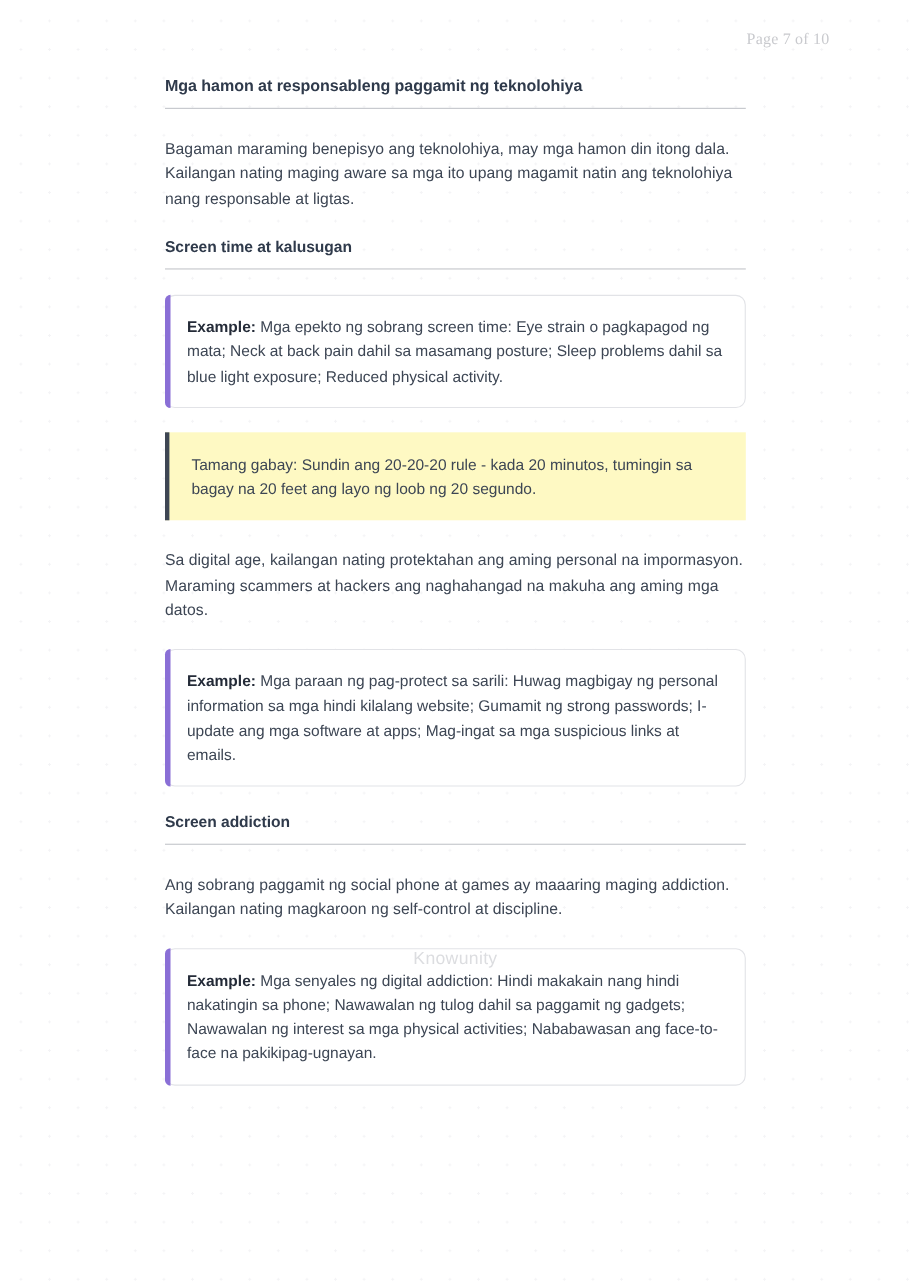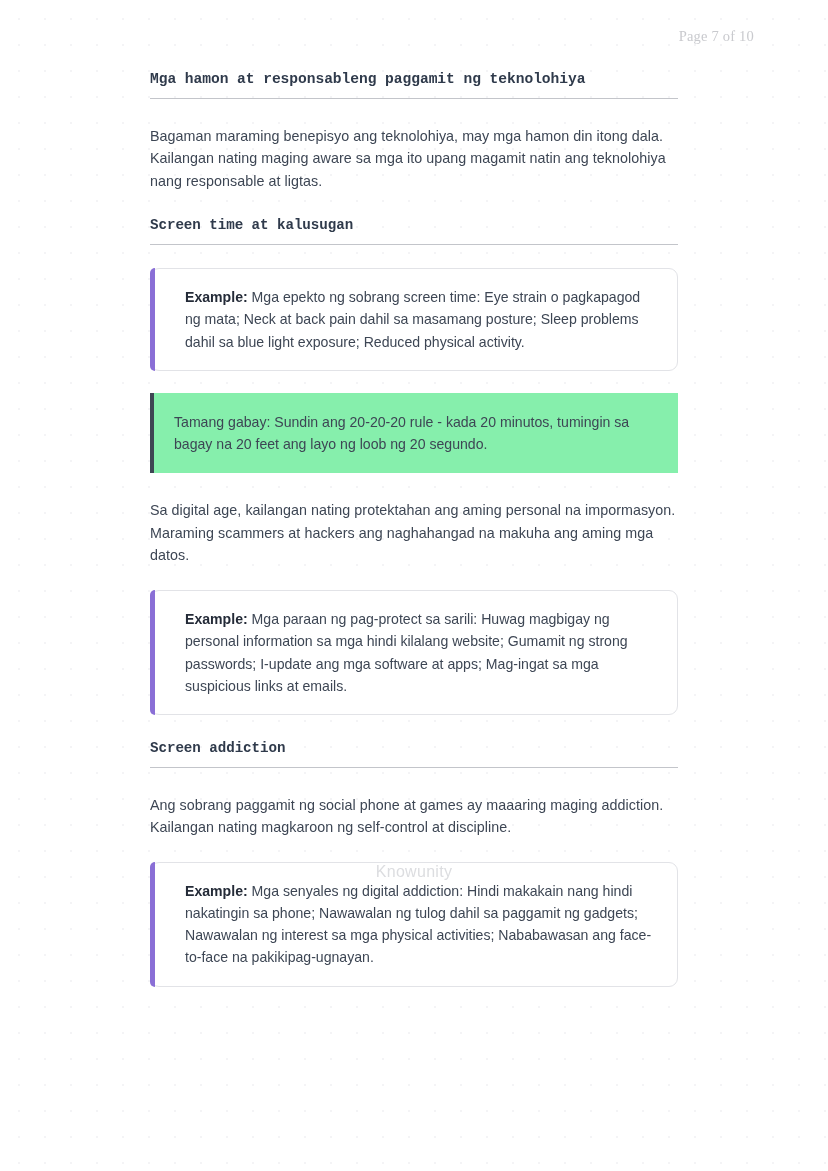--- a/index.html
+++ b/index.html
@@ -50,21 +50,20 @@
   
   .section-title {
     font-size: 14.6px;
     font-weight: bold;
     color: #2f3a4b;
     letter-spacing: -0.05px;
     margin: 0;
     padding: 0 0 9px 0;
     border-bottom: 1.5px solid #c3c5ca;
     line-height: 1.3;
-    font-family: Liberation Mono, monospace;
   }
   .section-title.sub {
     font-size: 14.2px;
     color: #2f3a4b;
   }
   .title-block {
     margin-bottom: 0;
   }
 
   
@@ -80,21 +79,21 @@
     margin-top: 24px;
   }
 
   
   .callout {
     position: relative;
     margin-top: 23px;
     background: #ffffff;
     border: 1px solid #e2e3e7;
     border-radius: 9px;
-    padding: 17px 20px 17px 34px;
+    padding: 17px 20px 17px 19px;
     box-sizing: border-box;
   }
   .callout::before {
     content: "";
     position: absolute;
     left: -1px;
     top: -1px;
     bottom: -1px;
     width: 5px;
     background: #8a6fd6;
@@ -109,21 +108,21 @@
   }
   .callout-label {
     font-weight: bold;
     color: #242b38;
   }
 
   
   .tipbox {
     position: relative;
     margin-top: 22px;
-    background: #86efac;
+    background: #fef9c3;
     padding: 18px 20px 18px 24px;
     box-sizing: border-box;
   }
   .tipbox::before {
     content: "";
     position: absolute;
     left: 0;
     top: 0;
     bottom: 0;
     width: 4px;

